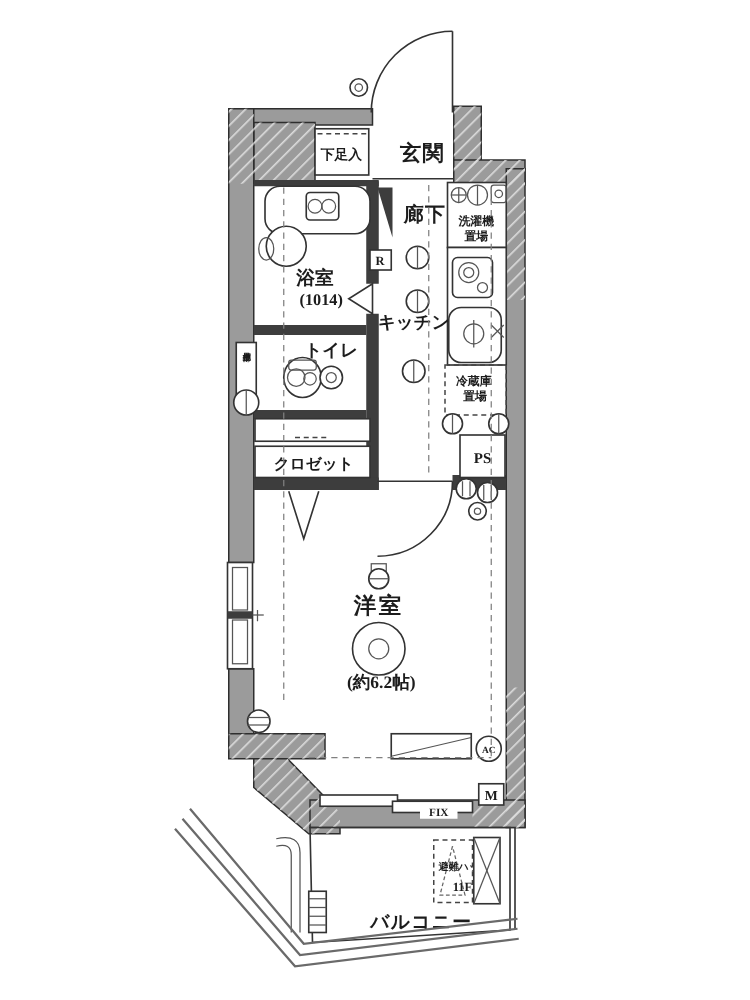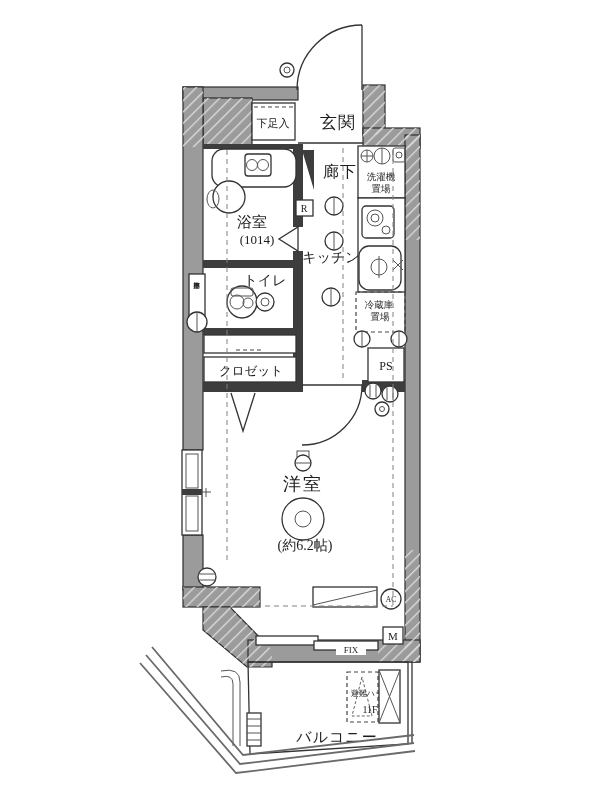--- a/index.html
+++ b/index.html
@@ -1,17 +1,17 @@
 <!DOCTYPE html>
 <html><head>
 <meta charset="utf-8">
 <style>
   html,body{margin:0;padding:0;background:#fff;}
   .stage{position:relative;width:600px;height:800px;background:#ffffff;overflow:hidden;
-         font-family:"Liberation Serif","DejaVu Serif",serif;}
+         font-family:"Liberation Serif","DejaVu Serif",serif;font-weight:bold;}
   svg{position:absolute;left:0;top:0;}
   .wall{fill:#9b9b9b;stroke:#2e2e2e;stroke-width:1.2;}
   .hat{fill:url(#hatch);stroke:none;}
   .iwall{fill:#3d3d3d;stroke:none;}
   .ln{fill:none;stroke:#333;stroke-width:1.3;}
   .thin{fill:none;stroke:#555;stroke-width:1;}
   .fx{fill:#fff;stroke:#333;stroke-width:1.3;}
   .dash{fill:none;stroke:#808080;stroke-dasharray:5 4;stroke-width:1;}
   .dashd{fill:none;stroke:#444;stroke-dasharray:4 3;stroke-width:1.2;}
   .rail{fill:none;stroke:#6a6a6a;stroke-width:1.8;}

